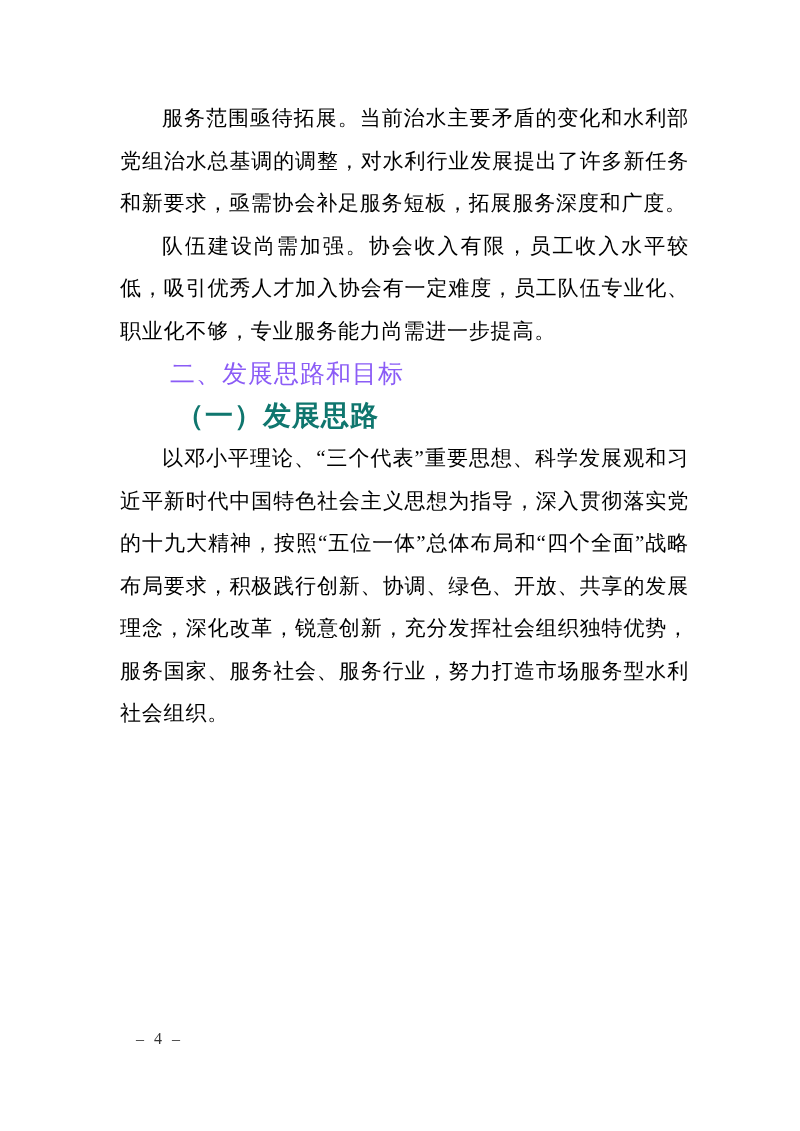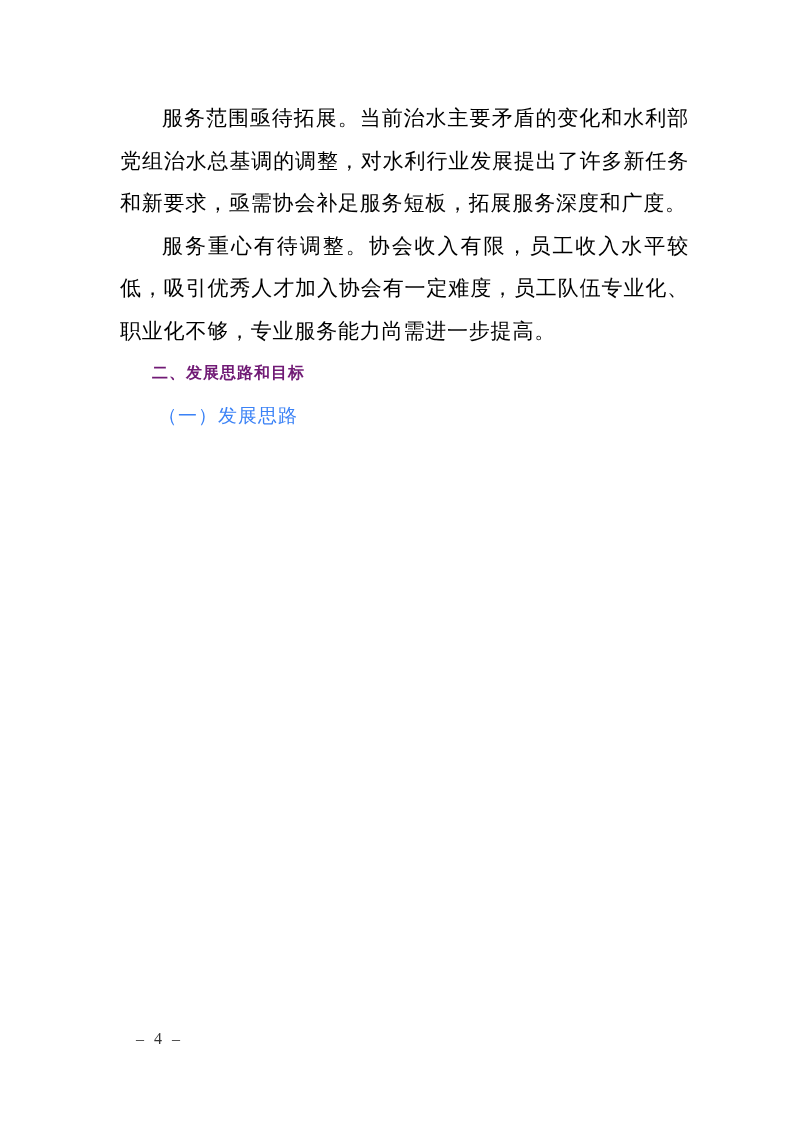--- a/index.html
+++ b/index.html
@@ -28,53 +28,54 @@
     line-height: 42.5px;
     letter-spacing: 0.8px;
     text-align: justify;
     text-justify: inter-character;
     text-indent: 2em;
     font-family: "Liberation Serif", serif;
     color: #000000;
   }
   .heading-1 {
     margin: 0;
-    font-size: 16px;
+    font-size: 25px;
+    line-height: 42.5px;
+    letter-spacing: 1px;
+    font-weight: normal;
+    text-indent: 2em;
+    font-family: "Liberation Sans", sans-serif;
+    color: #8b5cf6;
+  }
+  .heading-2 {
+    margin: 0;
+    font-size: 28px;
     line-height: 42.5px;
     letter-spacing: 1px;
     font-weight: bold;
     text-indent: 2em;
-    font-family: "Liberation Sans", sans-serif;
-    color: #701a75;
-  }
-  .heading-2 {
-    margin: 0;
-    font-size: 19px;
-    line-height: 42.5px;
-    letter-spacing: 1px;
-    font-weight: normal;
-    text-indent: 2em;
     font-family: "Liberation Serif", serif;
-    color: #3b82f6;
+    color: #0f766e;
   }
   .page-number {
     position: absolute;
     left: 136px;
     top: 1028px;
     font-size: 16px;
     line-height: 22px;
     letter-spacing: 3px;
     color: #333333;
     font-family: "Liberation Serif", serif;
   }
 </style>
 </head>
 <body>
 
 <div class="page">
   <div class="content">
     <p class="para">服务范围亟待拓展。当前治水主要矛盾的变化和水利部党组治水总基调的调整，对水利行业发展提出了许多新任务和新要求，亟需协会补足服务短板，拓展服务深度和广度。</p>
-    <p class="para">服务重心有待调整。协会收入有限，员工收入水平较低，吸引优秀人才加入协会有一定难度，员工队伍专业化、职业化不够，专业服务能力尚需进一步提高。</p>
+    <p class="para">队伍建设尚需加强。协会收入有限，员工收入水平较低，吸引优秀人才加入协会有一定难度，员工队伍专业化、职业化不够，专业服务能力尚需进一步提高。</p>
     <h2 class="heading-1">二、发展思路和目标</h2>
     <h3 class="heading-2">（一）发展思路</h3>
+    <p class="para">以邓小平理论、“三个代表”重要思想、科学发展观和习近平新时代中国特色社会主义思想为指导，深入贯彻落实党的十九大精神，按照“五位一体”总体布局和“四个全面”战略布局要求，积极践行创新、协调、绿色、开放、共享的发展理念，深化改革，锐意创新，充分发挥社会组织独特优势，服务国家、服务社会、服务行业，努力打造市场服务型水利社会组织。</p>
   </div>
   <div class="page-number">– 4 –</div>
 </div>
 
 </body></html>

